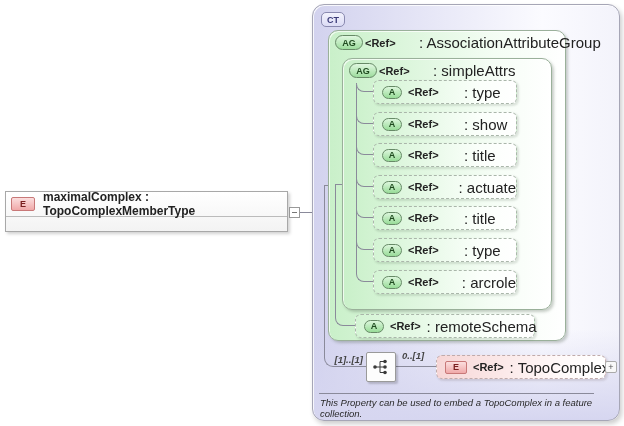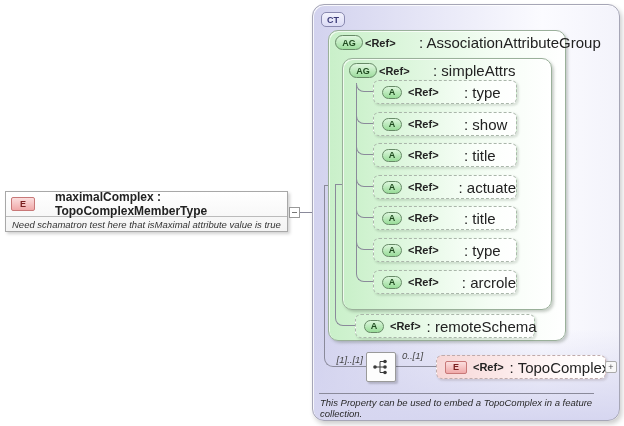--- a/index.html
+++ b/index.html
@@ -29,21 +29,21 @@
   .badge-ct{width:24px;height:15px;border:1px solid #8a8ab0;border-radius:5px;
     background:linear-gradient(#f2f2fd,#dcdcf5);color:#3a3a78;}
   .badge-ag{width:28px;height:15px;border:1px solid #678a67;border-radius:8px;
     background:linear-gradient(#e0f8e0,#9edd9e);color:#1f4a1f;}
   .badge-a{width:20px;height:13px;border:1px solid #678a67;border-radius:7px;
     background:linear-gradient(#dcf6dc,#98dc98);color:#1f4a1f;}
   
   .bold-label{font-weight:bold;font-size:12px;color:#222;}
   .row-label{font-weight:normal;font-size:15px;color:#222;white-space:pre;}
   .ref{display:inline-block;width:52px;font-weight:bold;font-size:11px;color:#222;white-space:pre;}
-  .card{font-style:italic;font-weight:normal;font-size:9.5px;color:#444;}
+  .card{font-style:italic;font-weight:bold;font-size:9.5px;color:#444;}
   
   .ct-box{
     left:312px;top:4px;width:308px;height:417px;border-radius:12px;
     border:1px solid #a6a6b6;
     background:
       linear-gradient(to top,#d6d6f0 0%,rgba(214,214,240,0) 22%),
       linear-gradient(to right,#d2d2ee 0%,#fbfbff 75%,#f3f3fb 100%);
     box-shadow:2px 3px 5px rgba(0,0,0,0.20), inset 1px 1px 0 rgba(255,255,255,0.8);
   }
   .ct-header{position:absolute;left:8px;top:7px;display:flex;align-items:center;gap:8px;}
@@ -87,23 +87,22 @@
     font-style:italic;font-size:9.5px;color:#2a2a2a;line-height:1.15;}
 </style>
 </head>
 <body>
 
 <div class="stage">
 
   <div class="abs elem-box">
     <div class="elem-title-row">
       <span class="badge badge-e" style="margin-left:5px;">E</span>
-      <span class="bold-label" style="margin-left:20px;">maximalComplex : TopoComplexMemberType</span>
-    </div>
-    <div class="elem-anno">Need schamatron test here that isMaximal attribute value is true</div>
+      <span class="bold-label" style="margin-left:8px;">maximalComplex : TopoComplexMemberType</span>
+    </div>
   </div>
 
   <div class="handle"></div>
   <div class="line" style="left:300px;top:212px;width:24px;height:1px;"></div>
 
   <div class="abs ct-box">
     <div class="ct-header">
       <span class="badge badge-ct">CT</span>
     </div>
     <div class="sep-line"></div>

